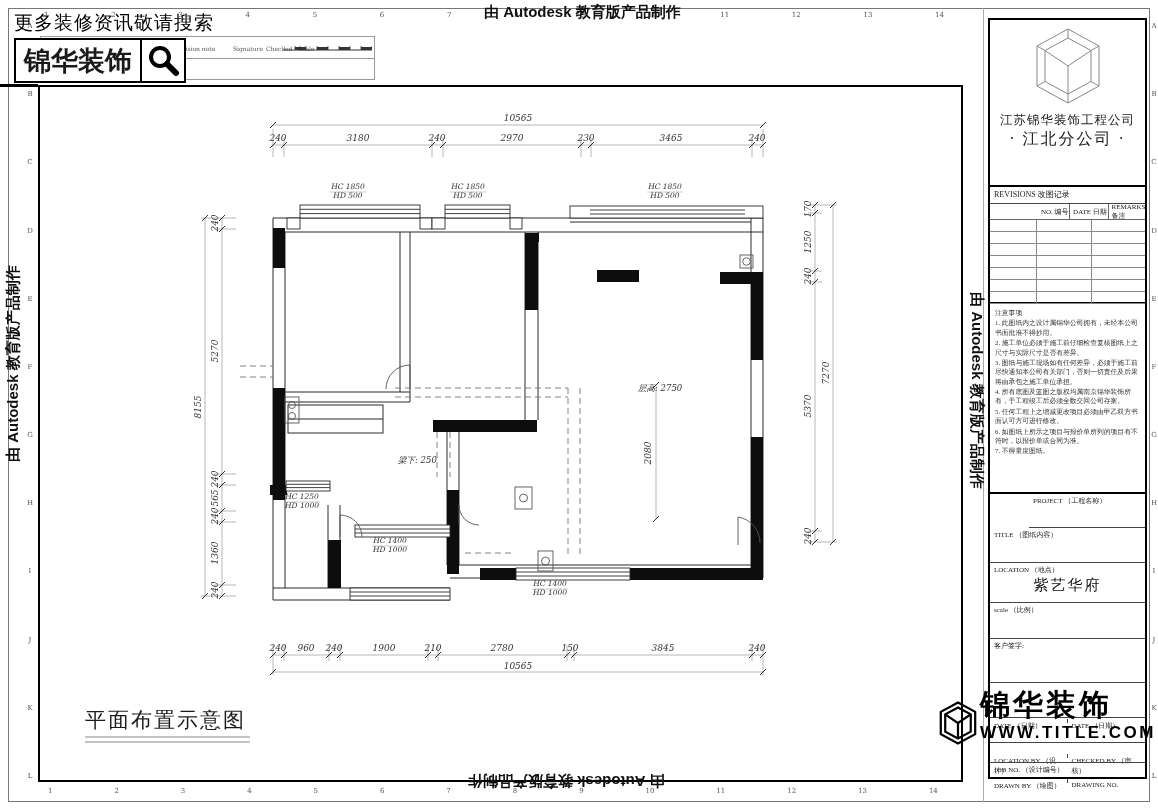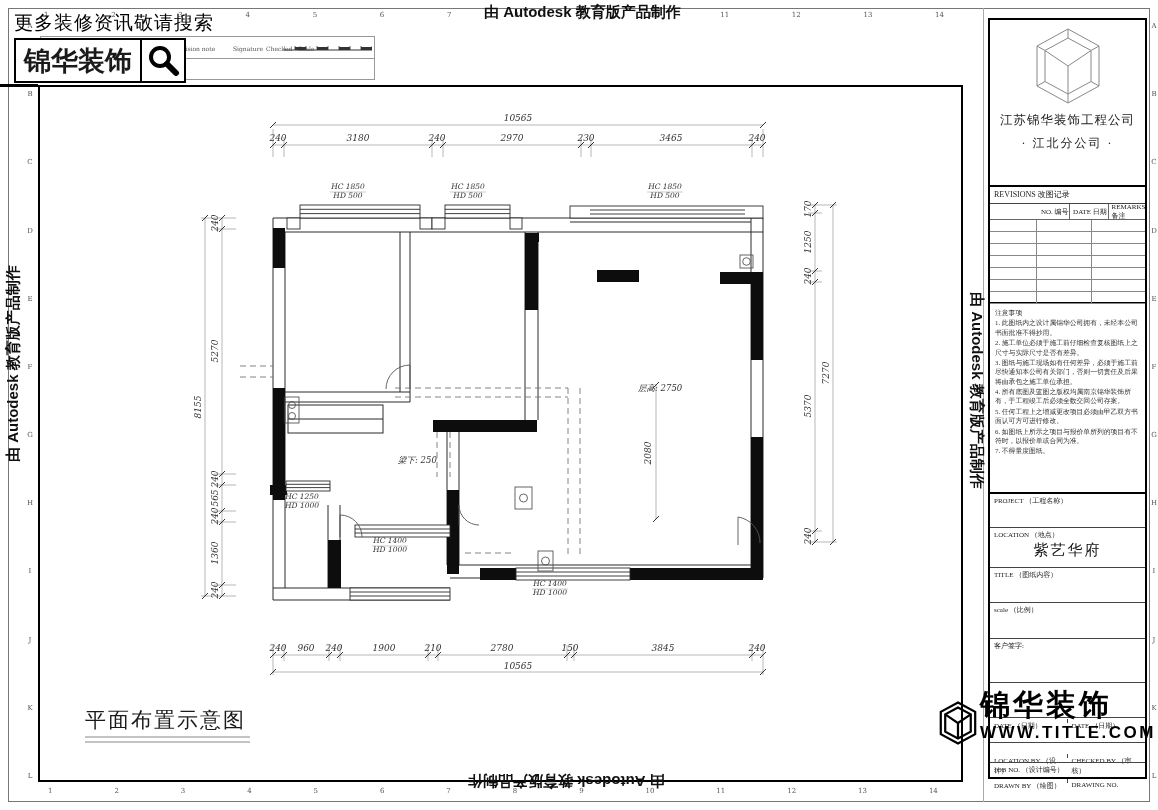--- a/index.html
+++ b/index.html
@@ -40,32 +40,32 @@
   text.dim { font-size:9px; }
   text.wlbl { font-size:7.5px; }
   text.note-lbl { font-size:8.5px; }
   text.cap { font-style:normal; font-size:21px; fill:#1a1a1a; letter-spacing:2px; }
 
   
   .tb { left:988px; top:18px; width:159px; height:761px; border:2px solid #000; background:#fff; display:flex; flex-direction:column; font-size:7px; color:#222; }
   .tb-sec { border-bottom:1px solid #444; position:relative; flex-shrink:0; padding:2px 4px; }
   .tb-logo { height:167px; border-bottom:2px solid #000; text-align:center; padding-top:6px; }
   .tb-company1 { font-size:12.5px; margin-top:4px; letter-spacing:1px; }
-  .tb-company2 { font-size:12px; margin-top:6px; letter-spacing:2px; }
+  .tb-company2 { font-size:16px; letter-spacing:2px; }
   .tb-rev-title { height:17px; font-size:8px; }
   .tb-rev-table { height:100px; padding:0; border-bottom:2px solid #000; }
   .tb-rev-head { display:flex; height:16px; border-bottom:1px solid #666;padding-left:48px; }
   .tb-rev-head div { border-right:1px solid #666; display:flex; align-items:center; padding-left:3px; }
   .tb-rev-head div:last-child { border-right:none; }
   .tb-rc1 { width:30%; } .tb-rc2 { width:36%; } .tb-rc3 { width:34%; }
   .tb-rev-row { display:flex; height:12px; border-bottom:1px solid #888; }
   .tb-rev-row div { border-right:1px solid #888; } .tb-rev-row div:last-child { border-right:none; }
   .tb-notes { height:190px; border-bottom:2px solid #000; font-size:6.8px; line-height:1.38; color:#333; padding:4px 5px; }
   .tb-notes .nt { margin-bottom:1px; }
-  .tb-field-project { height:34px; }
+  .tb-field-project { height:34px;margin-left:39px; }
   .tb-field-location { height:40px; }
   .tb-location-value { text-align:center; font-size:15px; color:#111; margin-top:1px; letter-spacing:2px; }
   .tb-field-title { height:35px; }
   .tb-field-scale { height:36px; }
   .tb-field-sign { height:44px; }
   .tb-split { display:flex; padding:0; }
   .tb-split > div { width:50%; padding:2px 4px; border-right:1px solid #444;margin-top:36px; }
   .tb-split > div:last-child { border-right:none; }
   .tb-field-dates { height:35px; }
   .tb-row-designed { height:25px; }
@@ -430,25 +430,25 @@
       <div class="nt">注意事项</div>
       <div class="nt">1. 此图纸内之设计属锦华公司拥有，未经本公司书面批准不得抄用。</div>
       <div class="nt">2. 施工单位必须于施工前仔细检查复核图纸上之尺寸与实际尺寸是否有差异。</div>
       <div class="nt">3. 图纸与施工现场如有任何差异，必须于施工前尽快通知本公司有关部门，否则一切责任及后果将由承包之施工单位承担。</div>
       <div class="nt">4. 所有底图及蓝图之版权均属南京锦华装饰所有，于工程竣工后必须全数交回公司存案。</div>
       <div class="nt">5. 任何工程上之增减更改项目必须由甲乙双方书面认可方可进行修改。</div>
       <div class="nt">6. 如图纸上所示之项目与报价单所列的项目有不符时，以报价单或合同为准。</div>
       <div class="nt">7. 不得量度图纸。</div>
     </div>
     <div class="tb-sec tb-field-project">PROJECT （工程名称）</div>
+    <div class="tb-sec tb-field-title">TITLE （图纸内容）</div>
     <div class="tb-sec tb-field-location">
       <div>LOCATION （地点）</div>
       <div class="tb-location-value">紫艺华府</div>
     </div>
-    <div class="tb-sec tb-field-title">TITLE （图纸内容）</div>
     <div class="tb-sec tb-field-scale">scale （比例）</div>
     <div class="tb-sec tb-field-sign">客户签字:</div>
     <div class="tb-sec tb-split tb-field-dates">
       <div>DATE （日期）</div>
       <div>DATE （日期）</div>
     </div>
     <div class="tb-sec tb-split tb-row-designed">
       <div>LOCATION BY （设计）</div>
       <div>CHECKED BY （审核）</div>
     </div>

